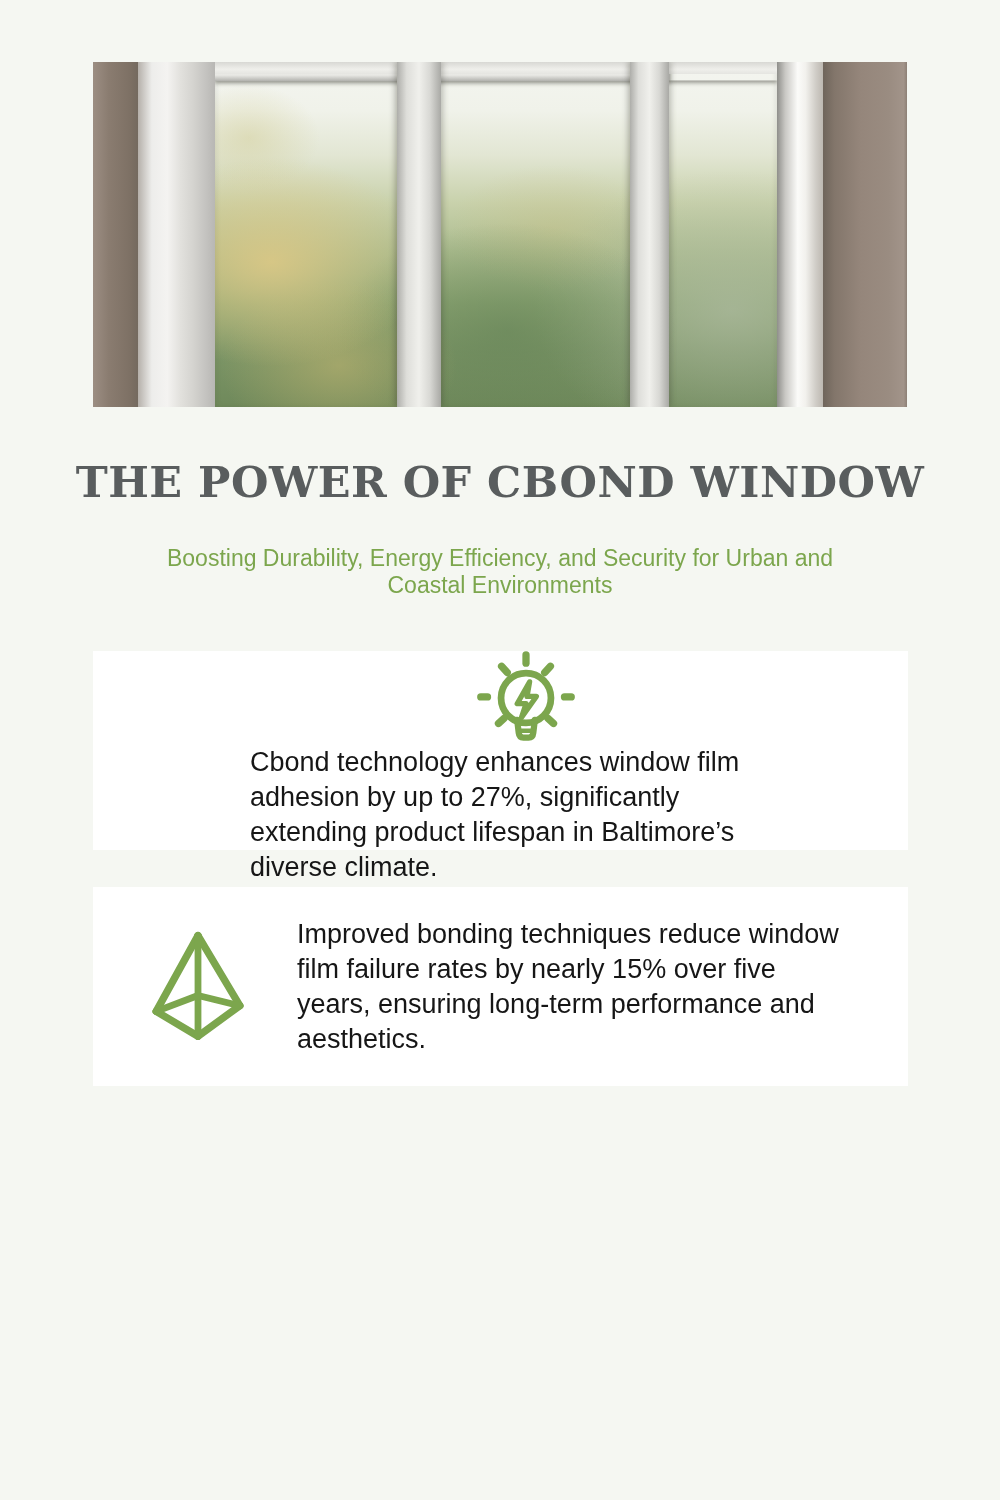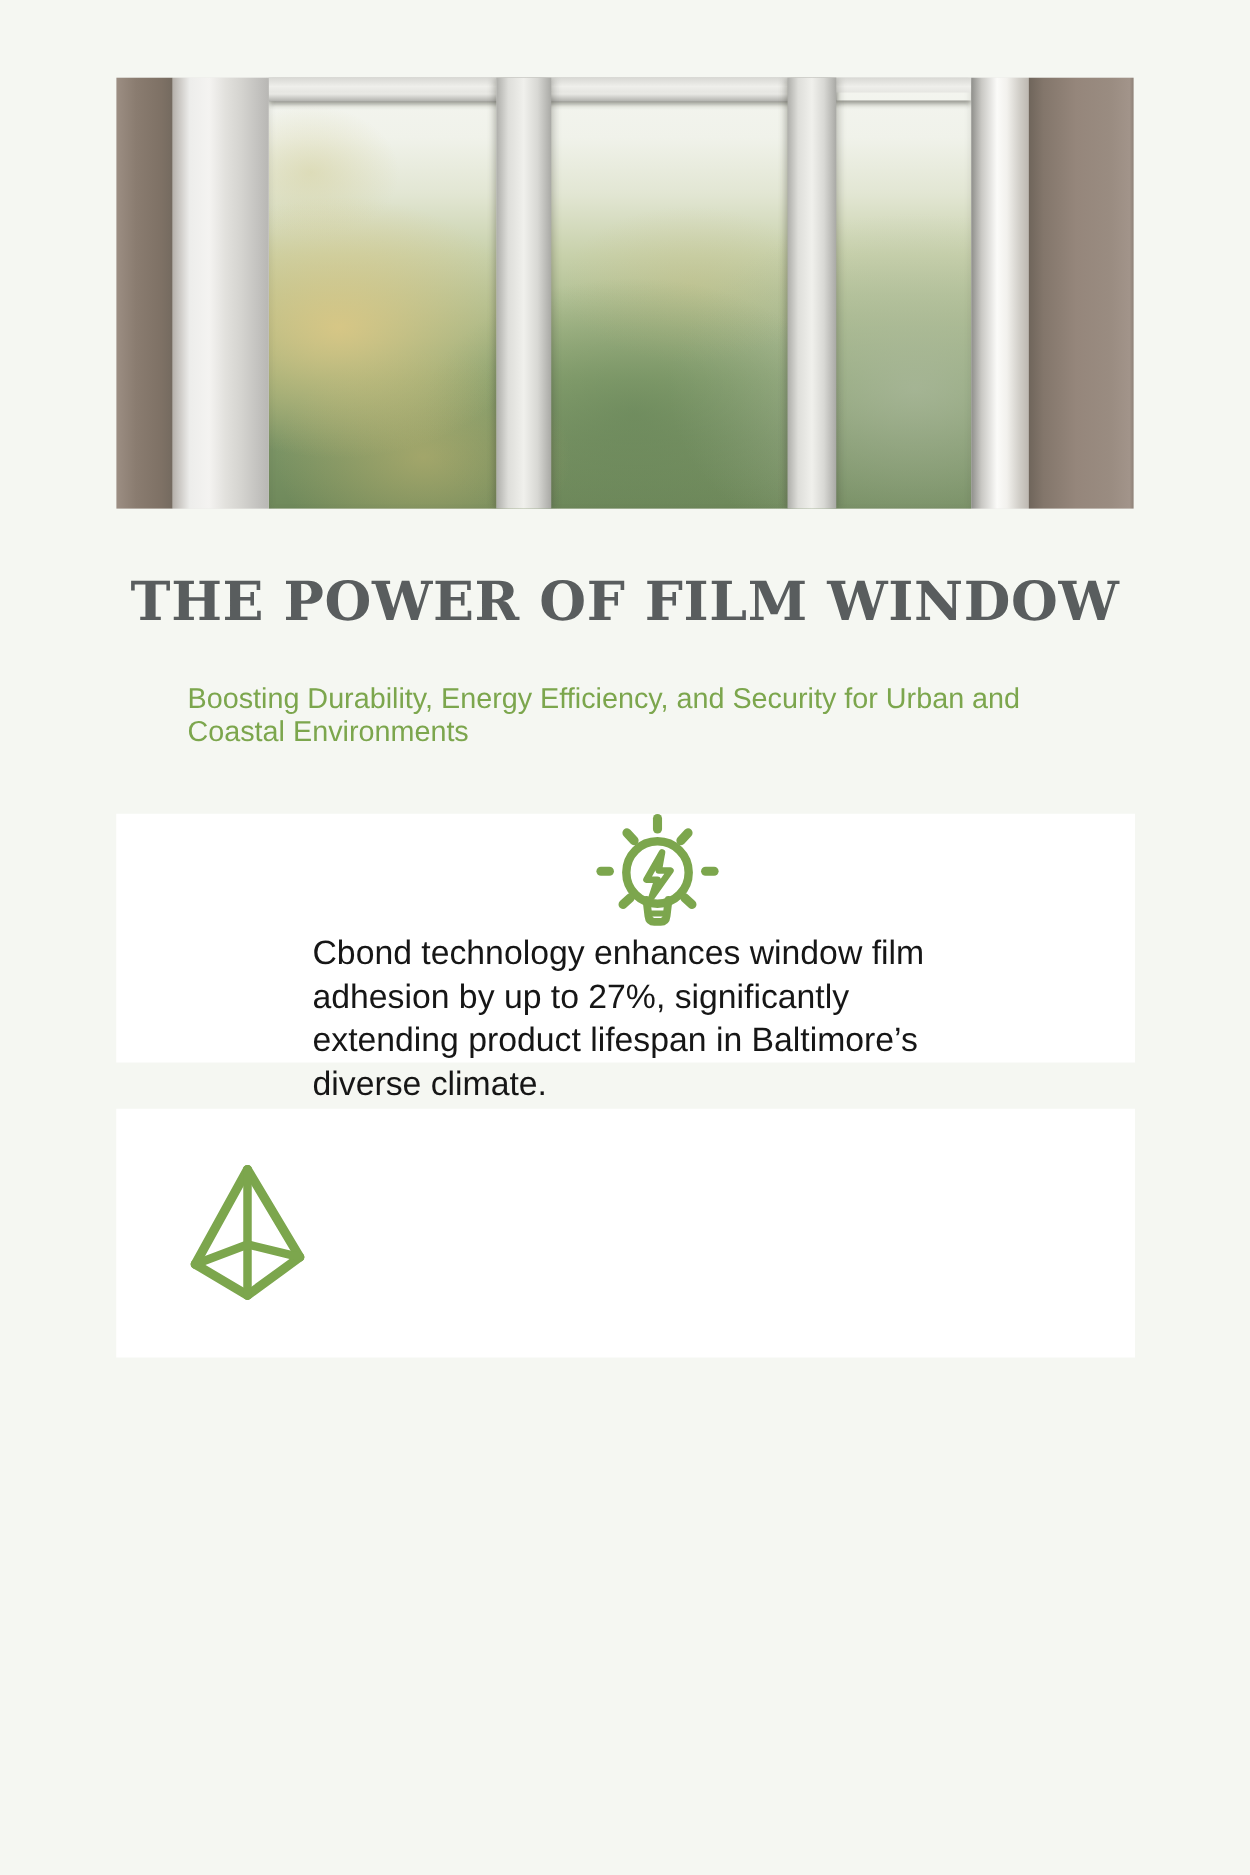--- a/index.html
+++ b/index.html
@@ -82,21 +82,21 @@
     position:absolute;left:0;top:430px;width:1000px;
     text-align:center;
     font-family:"DejaVu Serif","Liberation Serif",serif;
     font-weight:700;
     font-size:43px;line-height:46px;
     color:#595d5e;
     letter-spacing:0.5px;
   }
   .subtitle{
     position:absolute;left:150px;top:545px;width:700px;
-    text-align:left;
+    text-align:center;
     font-size:23px;line-height:27px;
     font-weight:500;
     color:#7ca64d;
   }
 
   
   .card{
     position:absolute;left:93px;width:815px;height:199px;
     background:#ffffff;
     display:flex;align-items:center;
@@ -129,21 +129,21 @@
     <div class="sill bar"></div>
     <div class="mullion mullion-1"></div>
     <div class="mullion mullion-2"></div>
     <div class="trim-left"></div>
     <div class="trim-right"></div>
     <div class="wall-left"></div>
     <div class="wall-right"></div>
   </div>
 
   <h1 class="title">
-    <span>THE POWER OF FILM WINDOW</span><br>
+    <span>THE POWER OF CBOND WINDOW</span><br>
   </h1>
   <div class="subtitle">Boosting Durability, Energy Efficiency, and Security for Urban and Coastal Environments</div>
 
   <div class="card card-1">
     <div class="icon-wrap">
       <svg class="icon-svg" width="104" height="94" viewBox="0 0 100 90" fill="none" stroke="#7ca64d" stroke-linecap="round" stroke-linejoin="round">
         <circle cx="50" cy="45" r="24" stroke-width="6.5"></circle>
         <path d="M53.5 29.5 L41.5 50.5 L50 50.5 L45.5 64 L60 43.5 L51 43.5 Z" stroke-width="5"></path>
         <path d="M41.5 66 L43 78.5 Q43.5 83 47.5 83 L52.5 83 Q56.5 83 57 78.5 L58.5 66" stroke-width="6"></path>
         <path d="M45 76.5 L55 76.5" stroke-width="4.5"></path>
@@ -163,16 +163,17 @@
     <div class="icon-wrap">
       <svg class="icon-svg" width="100" height="113" viewBox="0 0 88 100" fill="none" stroke="#7ca64d" stroke-linecap="round" stroke-linejoin="round">
         <path d="M44 5 L7 72" stroke-width="6.5"></path>
         <path d="M44 5 L81 67" stroke-width="6.5"></path>
         <path d="M7 72 L44 94" stroke-width="6.5"></path>
         <path d="M81 67 L44 94" stroke-width="6.5"></path>
         <path d="M44 5 L44 94" stroke-width="6"></path>
         <path d="M7 72 L44 58 L81 67" stroke-width="6"></path>
       </svg>
     </div>
+    <p class="card-text">Improved bonding techniques reduce window film failure rates by nearly 15% over five years, ensuring long-term performance and aesthetics.</p>
   </div>
 
 
 </div>
 
 </body></html>

